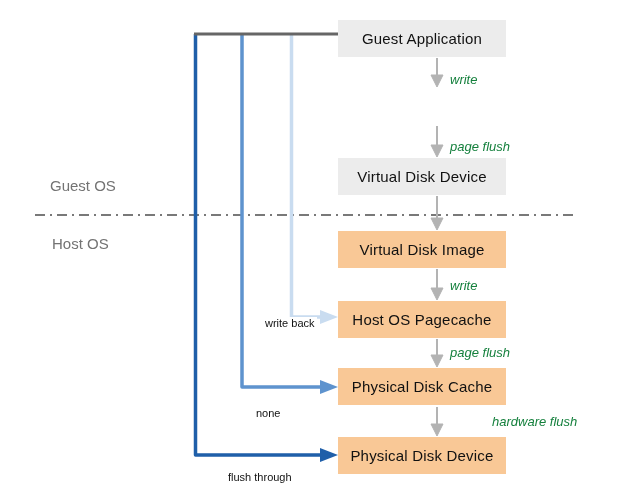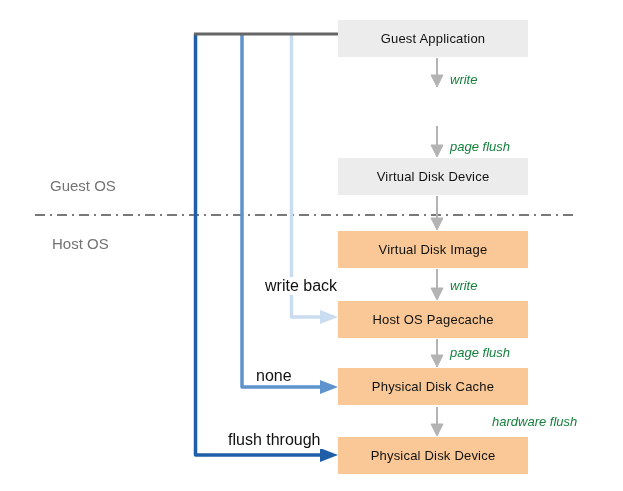--- a/index.html
+++ b/index.html
@@ -2,32 +2,32 @@
 <html><head>
 <meta charset="utf-8">
 <style>
   html,body{margin:0;padding:0;background:#ffffff;}
   #stage{
     position:relative;width:623px;height:491px;background:#ffffff;
     font-family:"Liberation Sans", sans-serif;overflow:hidden;
   }
   #wires{position:absolute;left:0;top:0;pointer-events:none;}
   .node{
-    position:absolute;left:338px;width:190px;height:37px;
+    position:absolute;left:338px;width:168px;height:37px;
     display:flex;align-items:center;justify-content:center;
-    font-size:13px;color:#111;letter-spacing:0.2px;
+    font-size:15px;color:#111;letter-spacing:0.2px;
   }
   .node.guest{background:#ececec;}
   .node.host{background:#f9c896;}
   .flow-label{
     position:absolute;font-size:13px;color:#15803d;white-space:nowrap;font-style:italic;
   }
   .bypass-label{
-    position:absolute;font-size:16px;color:#111;white-space:nowrap;
-    background:#ffffff;padding:0 2px;
+    position:absolute;font-size:11px;color:#111;white-space:nowrap;
+    background:#ffffff;padding:0 2px;margin-top:40px;
   }
   .region-label{
     position:absolute;font-size:15px;color:#737373;white-space:nowrap;
   }
 </style>
 </head>
 <body>
 
 <div id="stage">
 

